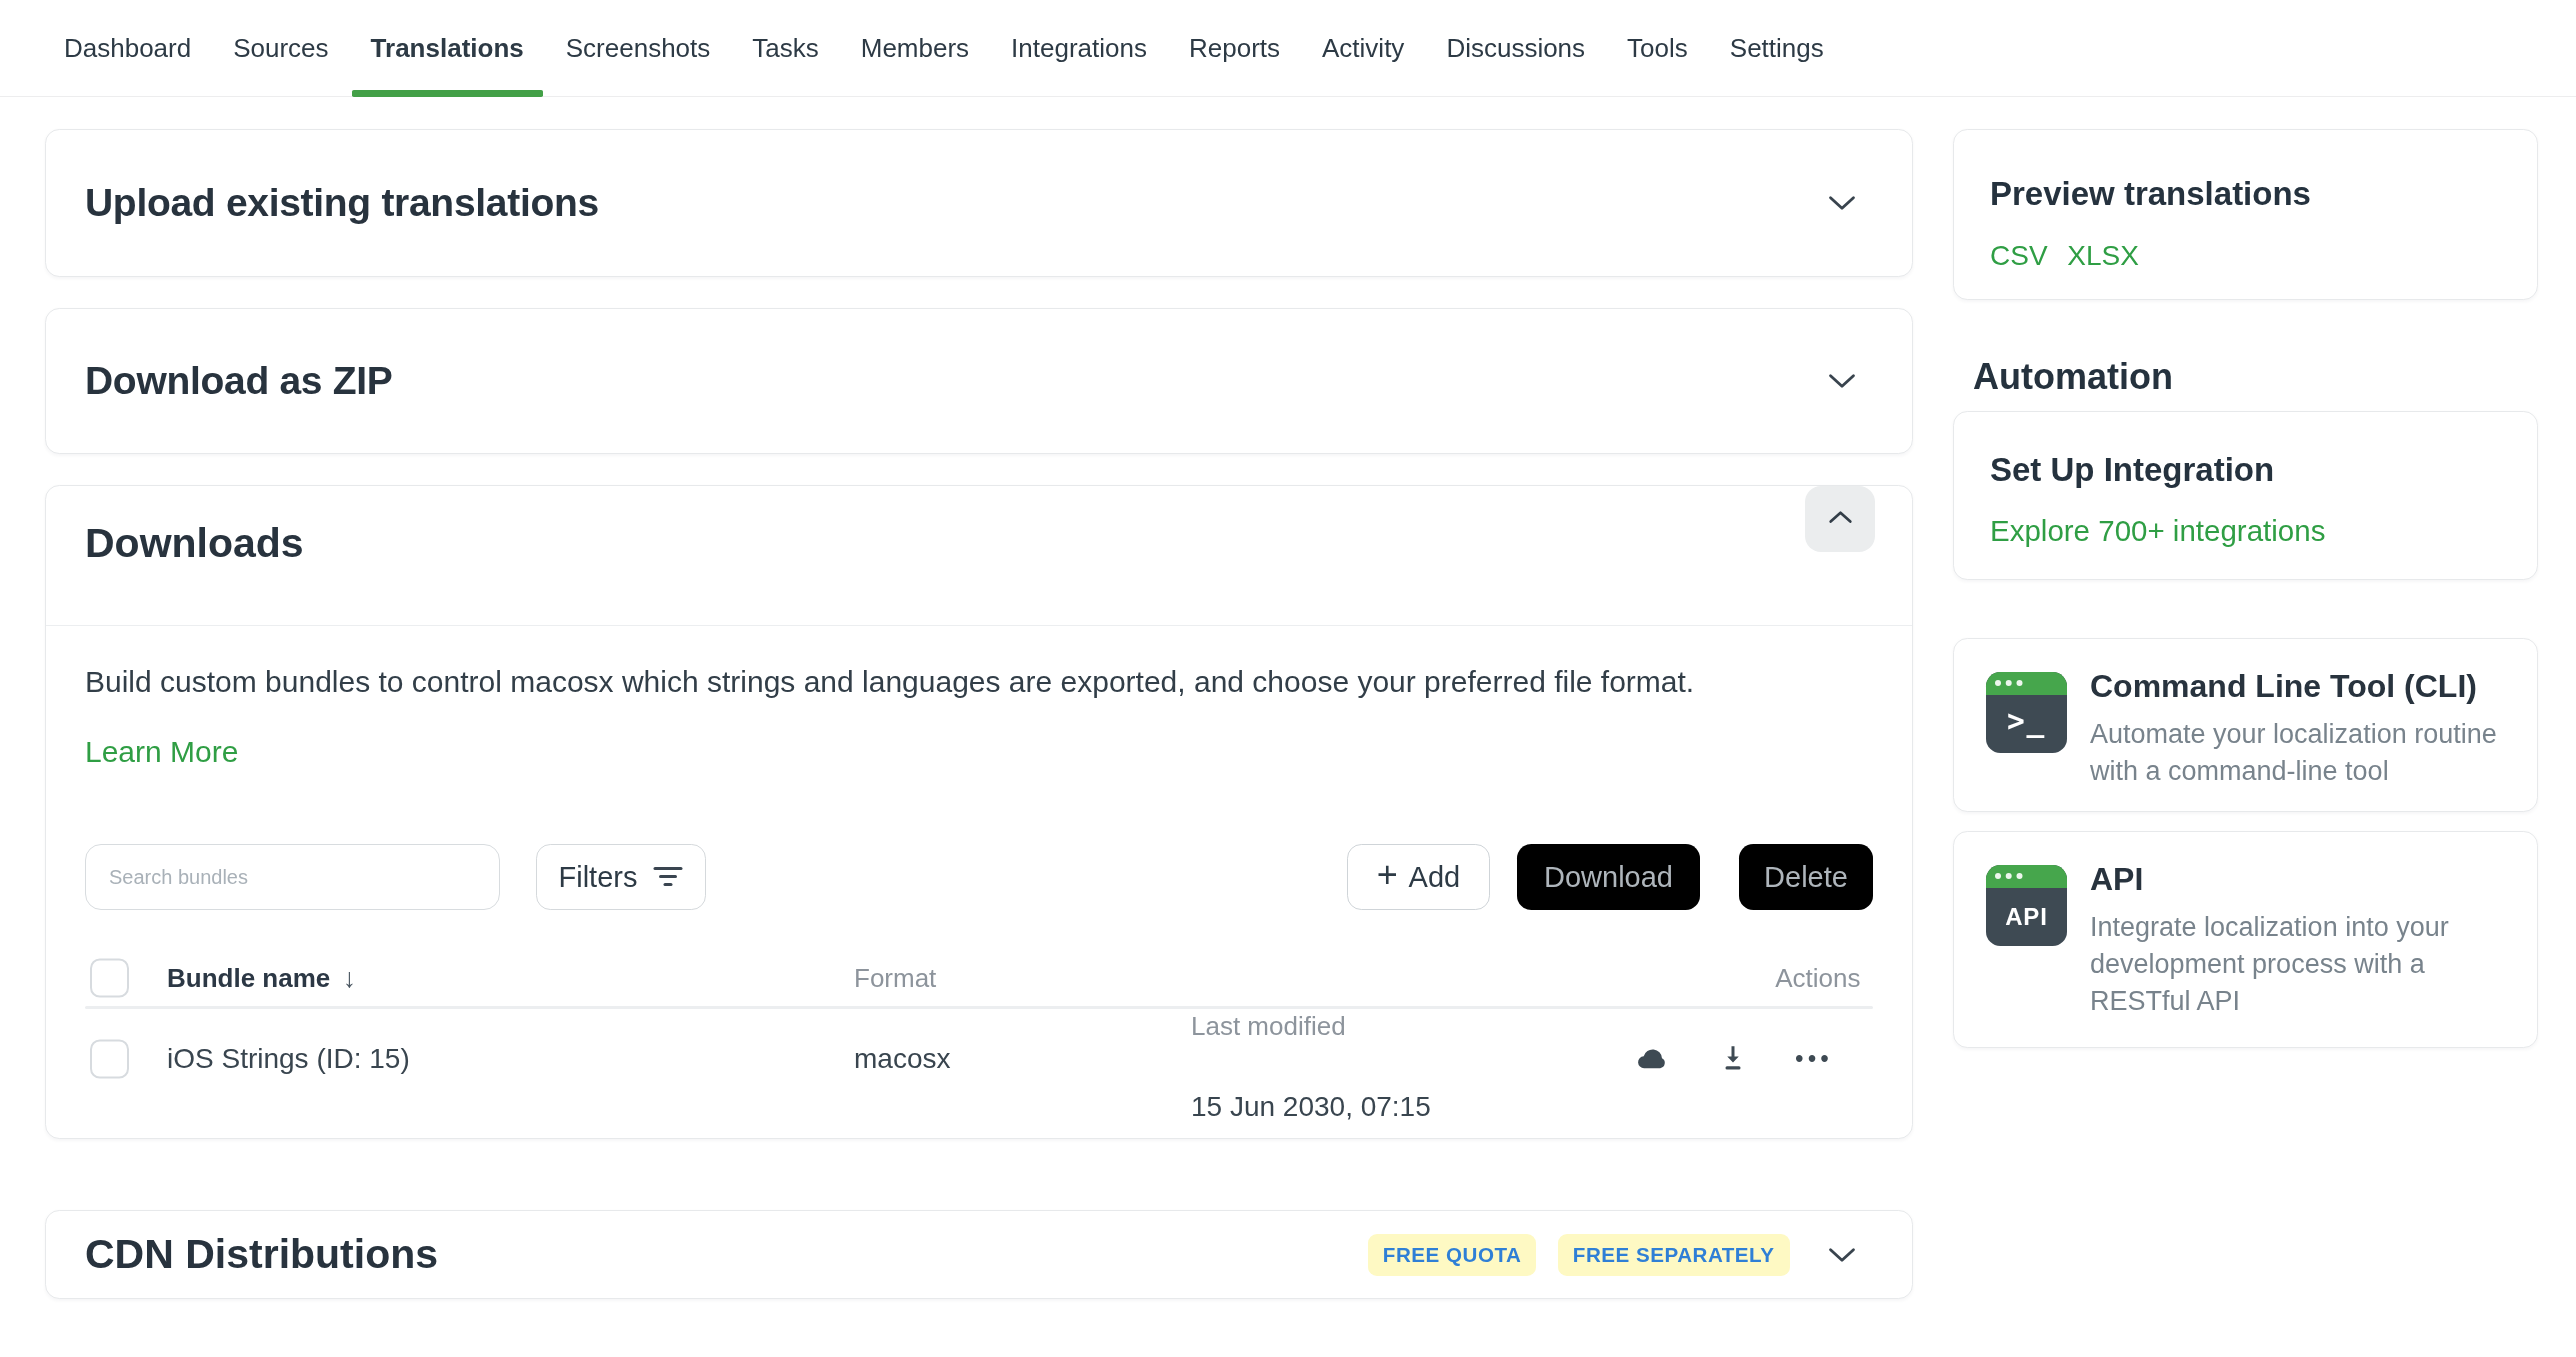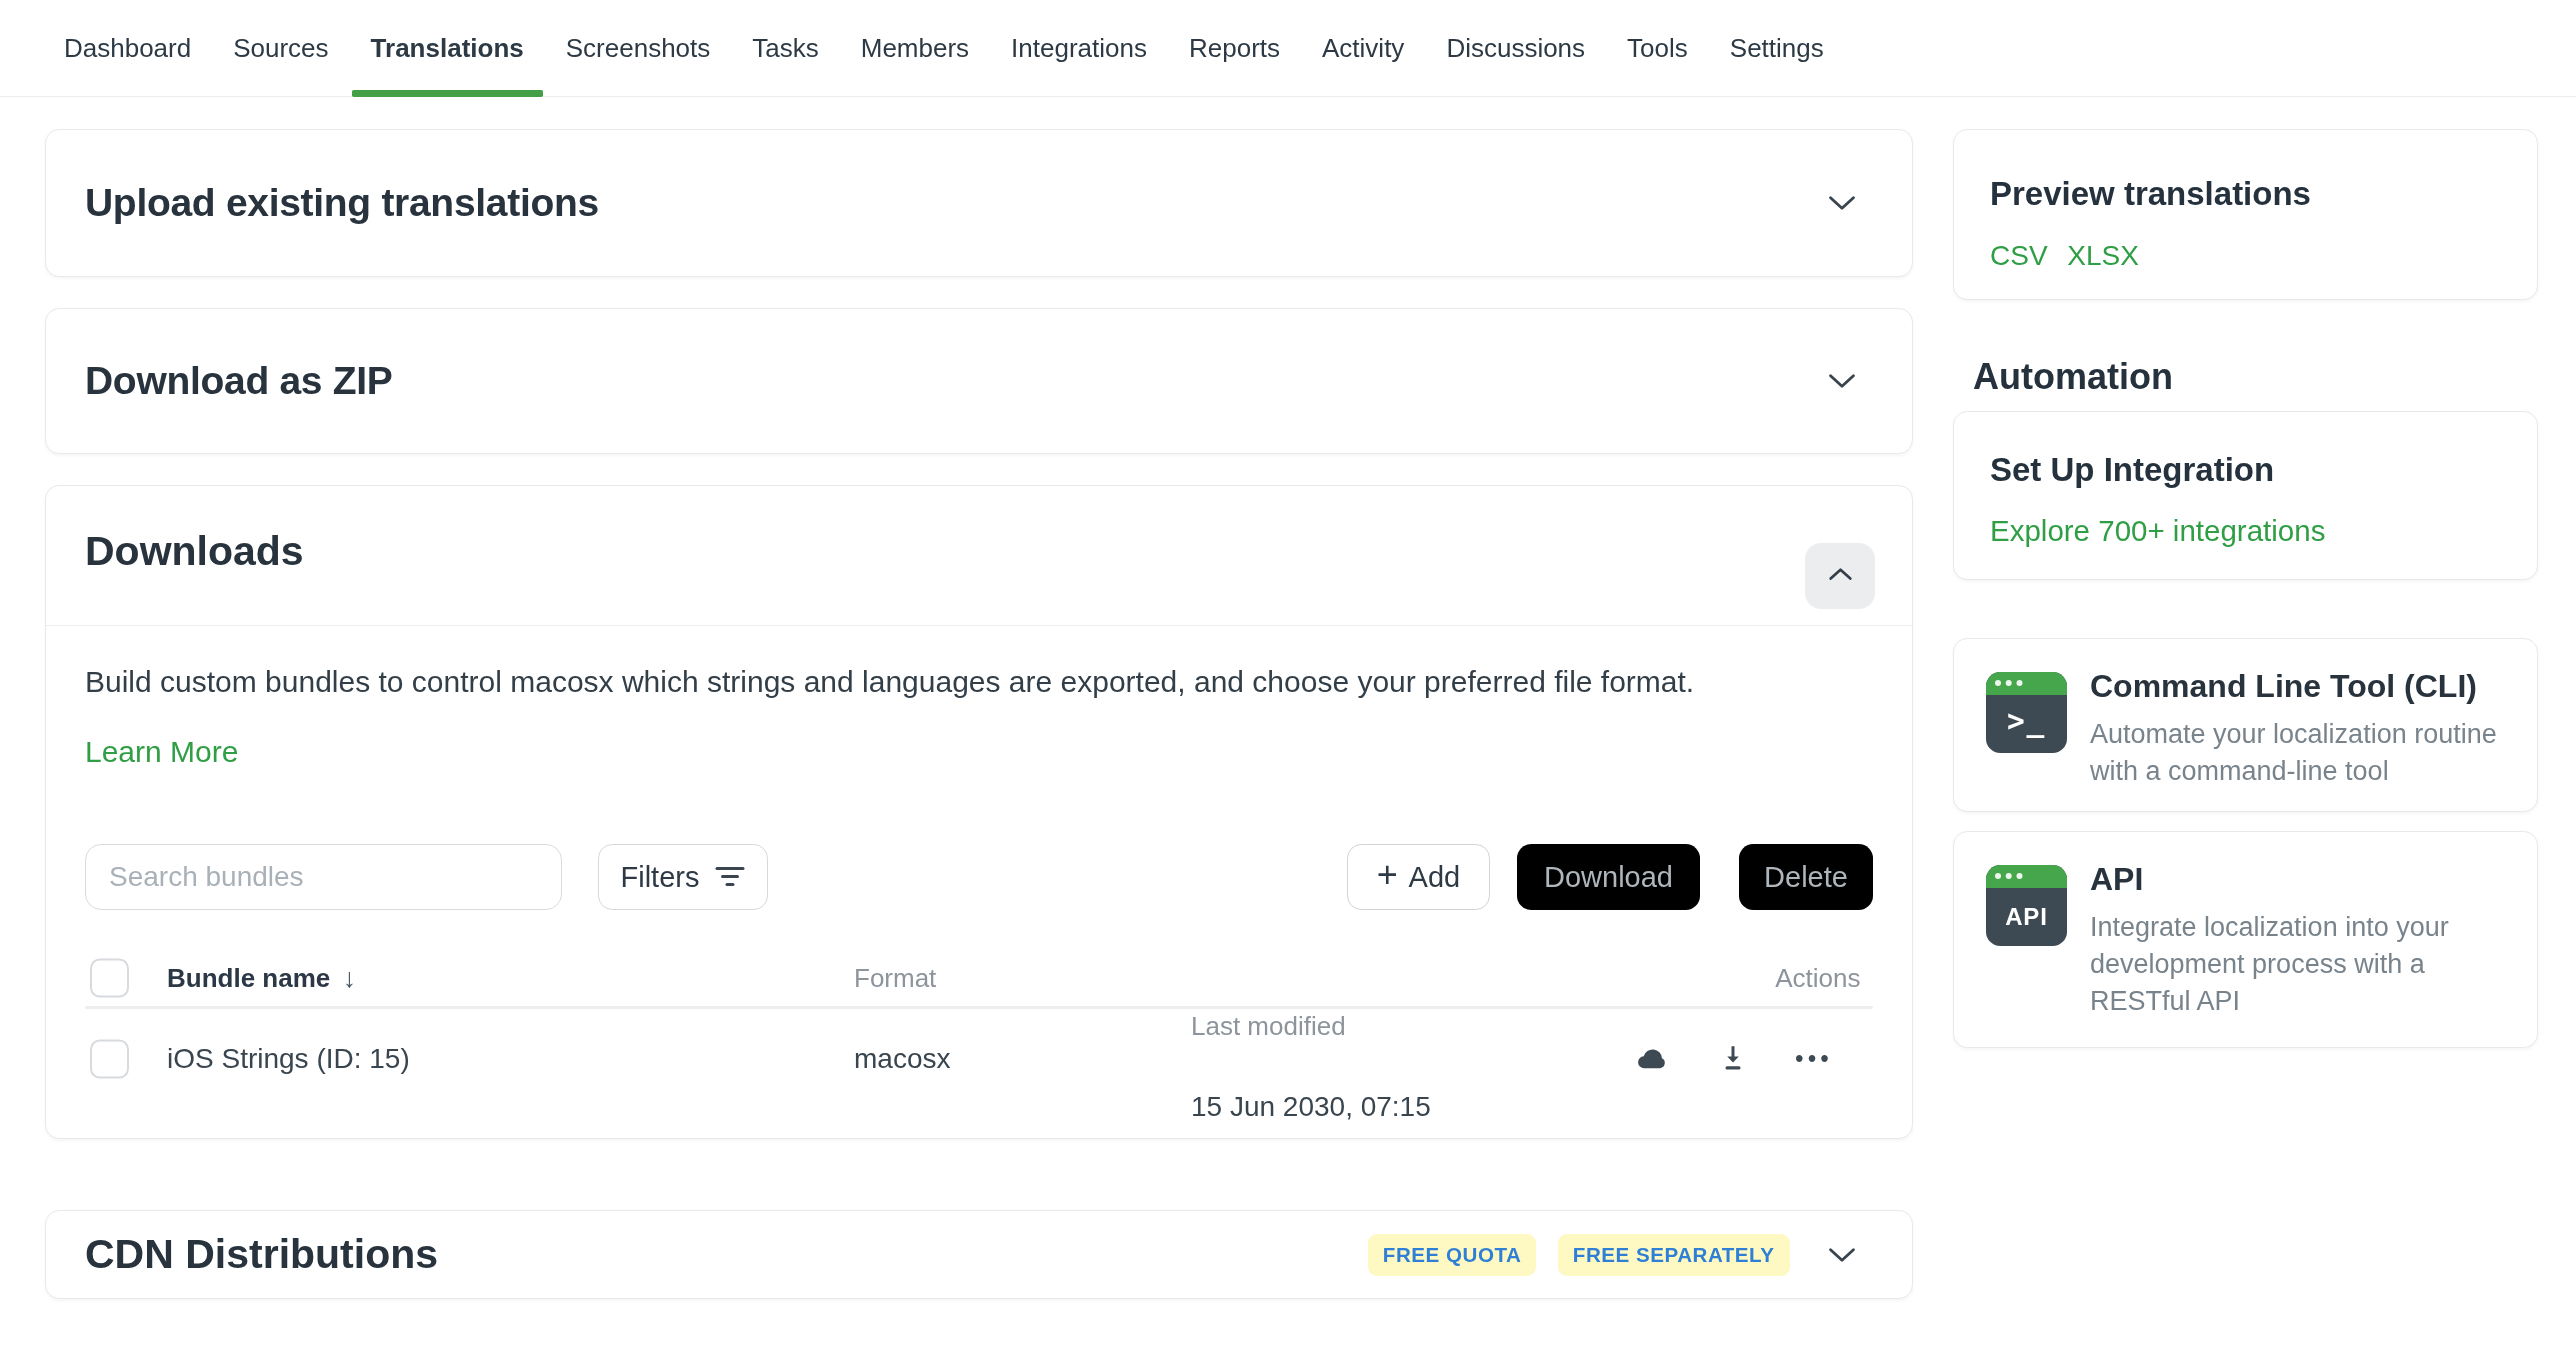--- a/index.html
+++ b/index.html
@@ -36,36 +36,36 @@
   .chev{flex-shrink:0;display:inline-flex;}
 
   
   #card-upload{left:45px;top:129px;width:1868px;height:148px;}
   #card-zip{left:45px;top:308px;width:1868px;height:146px;}
   #card-downloads{left:45px;top:485px;width:1868px;height:654px;}
   #card-cdn{left:45px;top:1210px;width:1868px;height:89px;}
 
   
   .dl-header{
-    height:140px;display:flex;align-items:flex-end;justify-content:space-between;
-    padding:0 37px 16px 39px;border-bottom:1.8px solid #eceef0;box-sizing:border-box;
+    height:140px;display:flex;align-items:flex-start;justify-content:space-between;
+    padding:0 37px 0 39px;border-bottom:1.8px solid #eceef0;box-sizing:border-box;
   }
   .dl-title{font-size:41px;font-weight:700;color:#28333e;}
   .collapse-btn{
     width:70px;height:66px;background:#ebedee;border:none;border-radius:16px;
     display:flex;align-items:center;justify-content:center;cursor:pointer;
   }
   .dl-body{padding:34px 39px 0 39px;}
   .dl-desc{font-size:30px;line-height:43px;color:#323e48;}
   .link-green{color:#2f9e44;cursor:pointer;text-decoration:none;}
   .dl-learnmore{display:inline-block;margin-top:32px;font-size:30px;}
   .controls{margin-top:75px;display:flex;align-items:center;}
   .search{
-    width:477px;height:66px;box-sizing:border-box;border:1.8px solid #d8dcdf;border-radius:16px;
-    padding:8px 23px;font-size:28px;color:#2d3a45;outline:none;font-family:"Liberation Sans",sans-serif;
+    width:415px;height:66px;box-sizing:border-box;border:1.8px solid #d8dcdf;border-radius:16px;
+    padding:8px 23px;font-size:20px;color:#2d3a45;outline:none;font-family:"Liberation Sans",sans-serif;
   }
   .search::placeholder{color:#a9b1b8;}
   .btn{
     height:66px;box-sizing:border-box;border-radius:14.3px;font-size:29px;cursor:pointer;
     display:flex;align-items:center;justify-content:center;font-family:"Liberation Sans",sans-serif;
   }
   .btn-outline{background:#fff;border:1.8px solid #d5d9dc;color:#2d3a45;}
   .btn-filters{width:170px;margin-left:36px;gap:16px;}
   .btn-add{width:143px;gap:10.7px;border-color:#cfd4d8;}
   .btn-disabled{background:#000000;border:none;color:#aeb5bb;cursor:default;}

